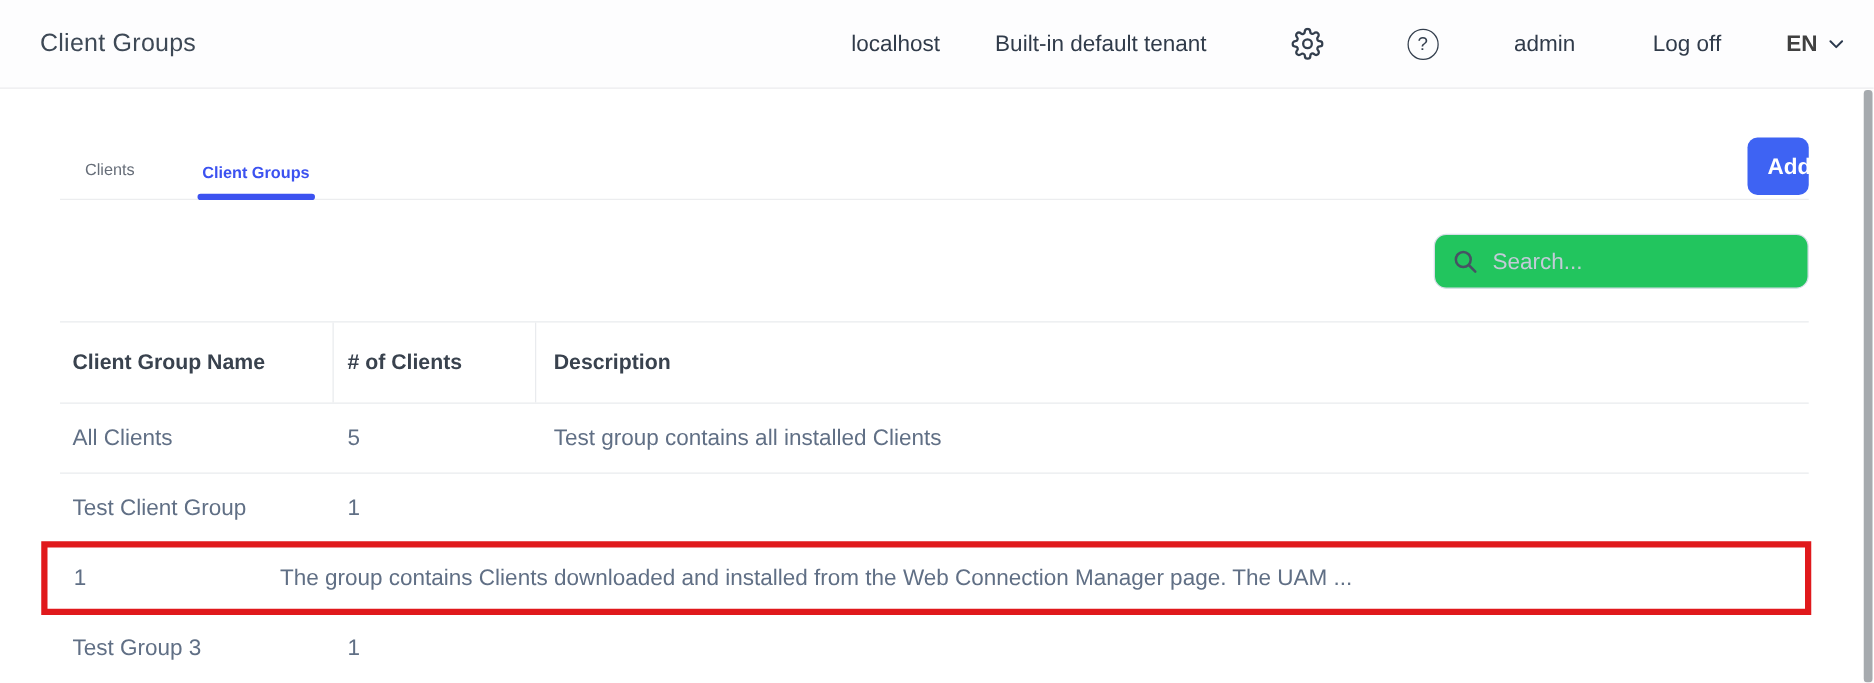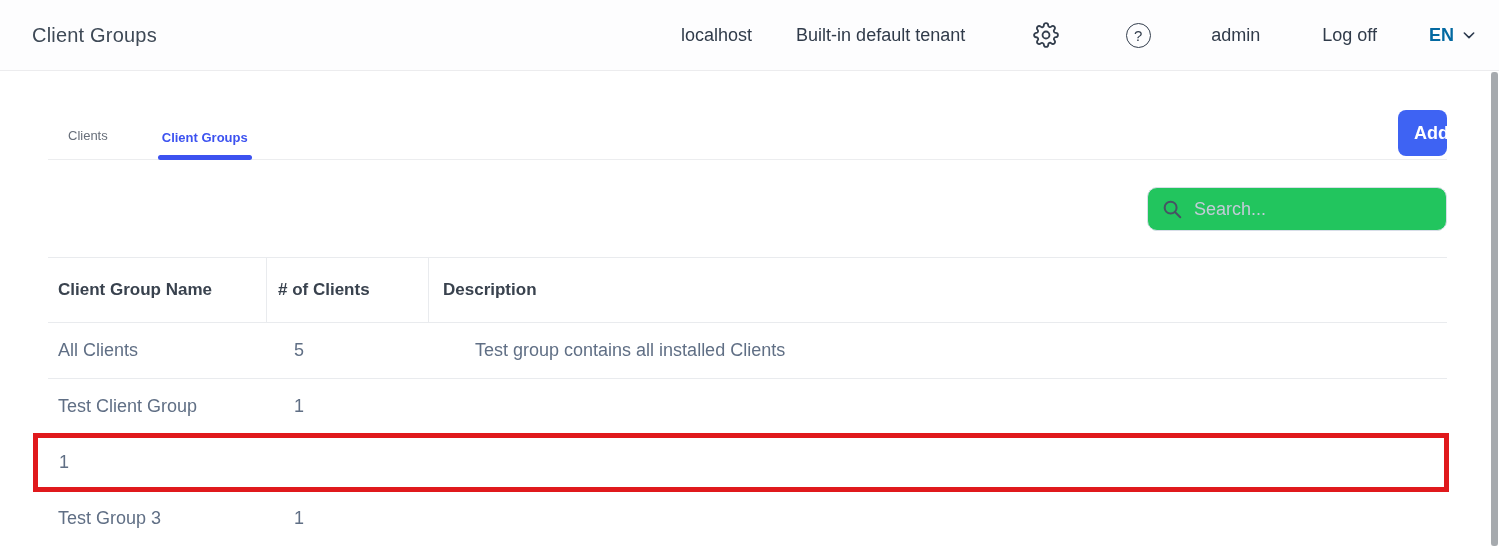--- a/index.html
+++ b/index.html
@@ -61,21 +61,21 @@
     display:flex;align-items:center;justify-content:center;
     font-size:15px;
     color:#333e4d;
   }
   .tb-user{margin-right:40px;}
   .tb-logoff{margin-right:30px;cursor:pointer;}
   .tb-lang{
     display:flex;align-items:center;
     font-weight:bold;
     cursor:pointer;
-    color:#0369a1;
+    color:#404040;
   }
   .tb-lang .chev{margin-left:7px;display:flex;align-items:center;color:#2c3a4e;}
   
   .content{padding:0 52px 0 48px;}
   .tabs-row{
     margin-top:37px;
     display:flex;
     align-items:flex-end;
     justify-content:space-between;
     border-bottom:1px solid #ecedef;
@@ -171,21 +171,20 @@
   .thead .col-desc{align-self:stretch;display:flex;align-items:center;}
   .trow{
     display:flex;
     height:56px;
     align-items:center;
     border-bottom:1px solid var(--border);
     font-size:18px;
     color:var(--body-text);
     position:relative;
     cursor:pointer;
-    gap:16px;
   }
   .red-frame{
     position:absolute;
     left:-15px;
     right:-2px;
     top:-2px;
     bottom:-2px;
     border:5px solid var(--highlight-red);
     pointer-events:none;
     z-index:2;
@@ -275,20 +274,21 @@
 
     <div class="trow">
       <div class="col-name">Test Client Group</div>
       <div class="col-count">1</div>
       <div class="col-desc"></div>
     </div>
 
     <div class="trow">
       <div class="red-frame"></div>
       <div class="col-count">1</div>
+      <div class="col-desc">The group contains Clients downloaded and installed from the Web Connection Manager page. The UAM ...</div>
     </div>
 
     <div class="trow">
       <div class="col-name">Test Group 3</div>
       <div class="col-count">1</div>
       <div class="col-desc"></div>
     </div>
   </div>
 </main>
 

